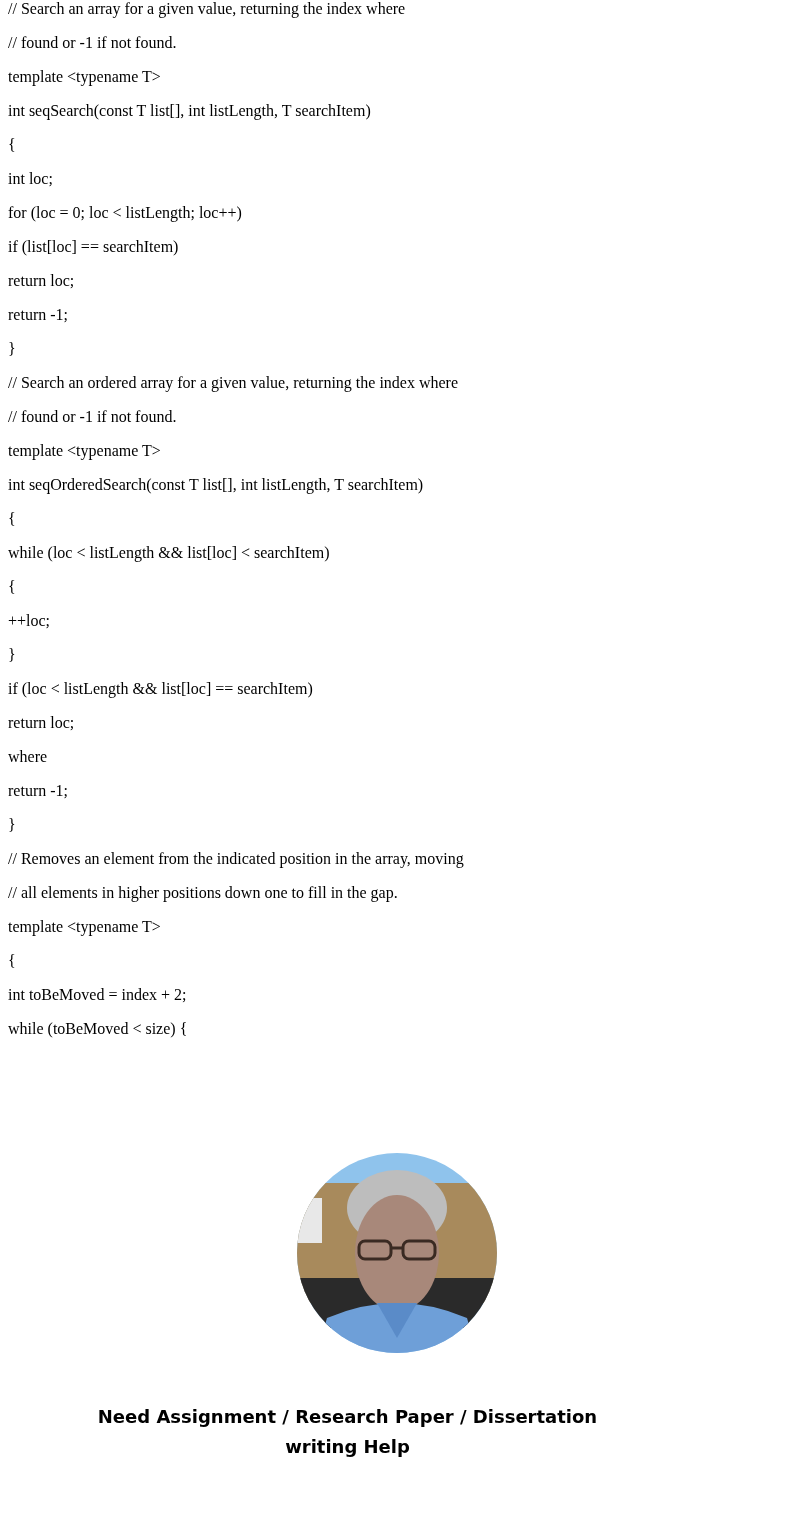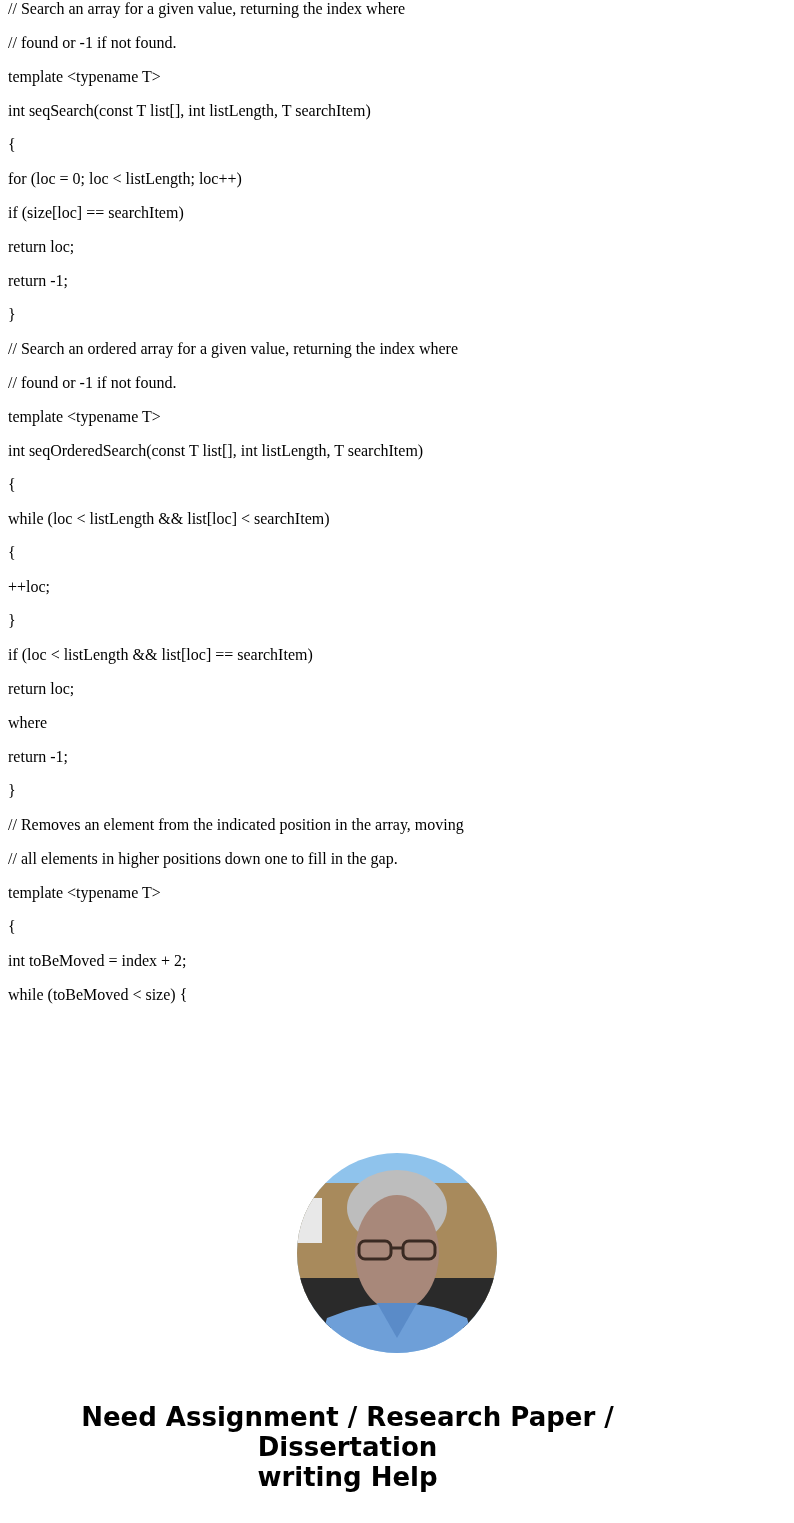--- a/index.html
+++ b/index.html
@@ -19,36 +19,37 @@
     width: 200px; height: 200px;
     border-radius: 50%;
     overflow: hidden;
   }
   .footer {
     position: absolute;
     left: 0; top: 1402px; width: 695px;
     text-align: center;
     font-family: "DejaVu Sans", sans-serif;
     font-weight: bold;
-    font-size: 26px;
+    font-size: 18px;
     line-height: 30px;
     color: #000;
   }
 </style>
 </head>
 <body>
 
 <div class="code-lines">
   <div class="code-line">// Search an array for a given value, returning the index where</div>
   <div class="code-line">// found or -1 if not found.</div>
   <div class="code-line">template &lt;typename T&gt;</div>
   <div class="code-line">int seqSearch(const T list[], int listLength, T searchItem)</div>
   <div class="code-line">{</div>
+  <div class="code-line">int loc;</div>
   <div class="code-line">for (loc = 0; loc &lt; listLength; loc++)</div>
-  <div class="code-line">if (size[loc] == searchItem)</div>
+  <div class="code-line">if (list[loc] == searchItem)</div>
   <div class="code-line">return loc;</div>
   <div class="code-line">return -1;</div>
   <div class="code-line">}</div>
   <div class="code-line">// Search an ordered array for a given value, returning the index where</div>
   <div class="code-line">// found or -1 if not found.</div>
   <div class="code-line">template &lt;typename T&gt;</div>
   <div class="code-line">int seqOrderedSearch(const T list[], int listLength, T searchItem)</div>
   <div class="code-line">{</div>
   <div class="code-line">while (loc &lt; listLength &amp;&amp; list[loc] &lt; searchItem)</div>
   <div class="code-line">{</div>

